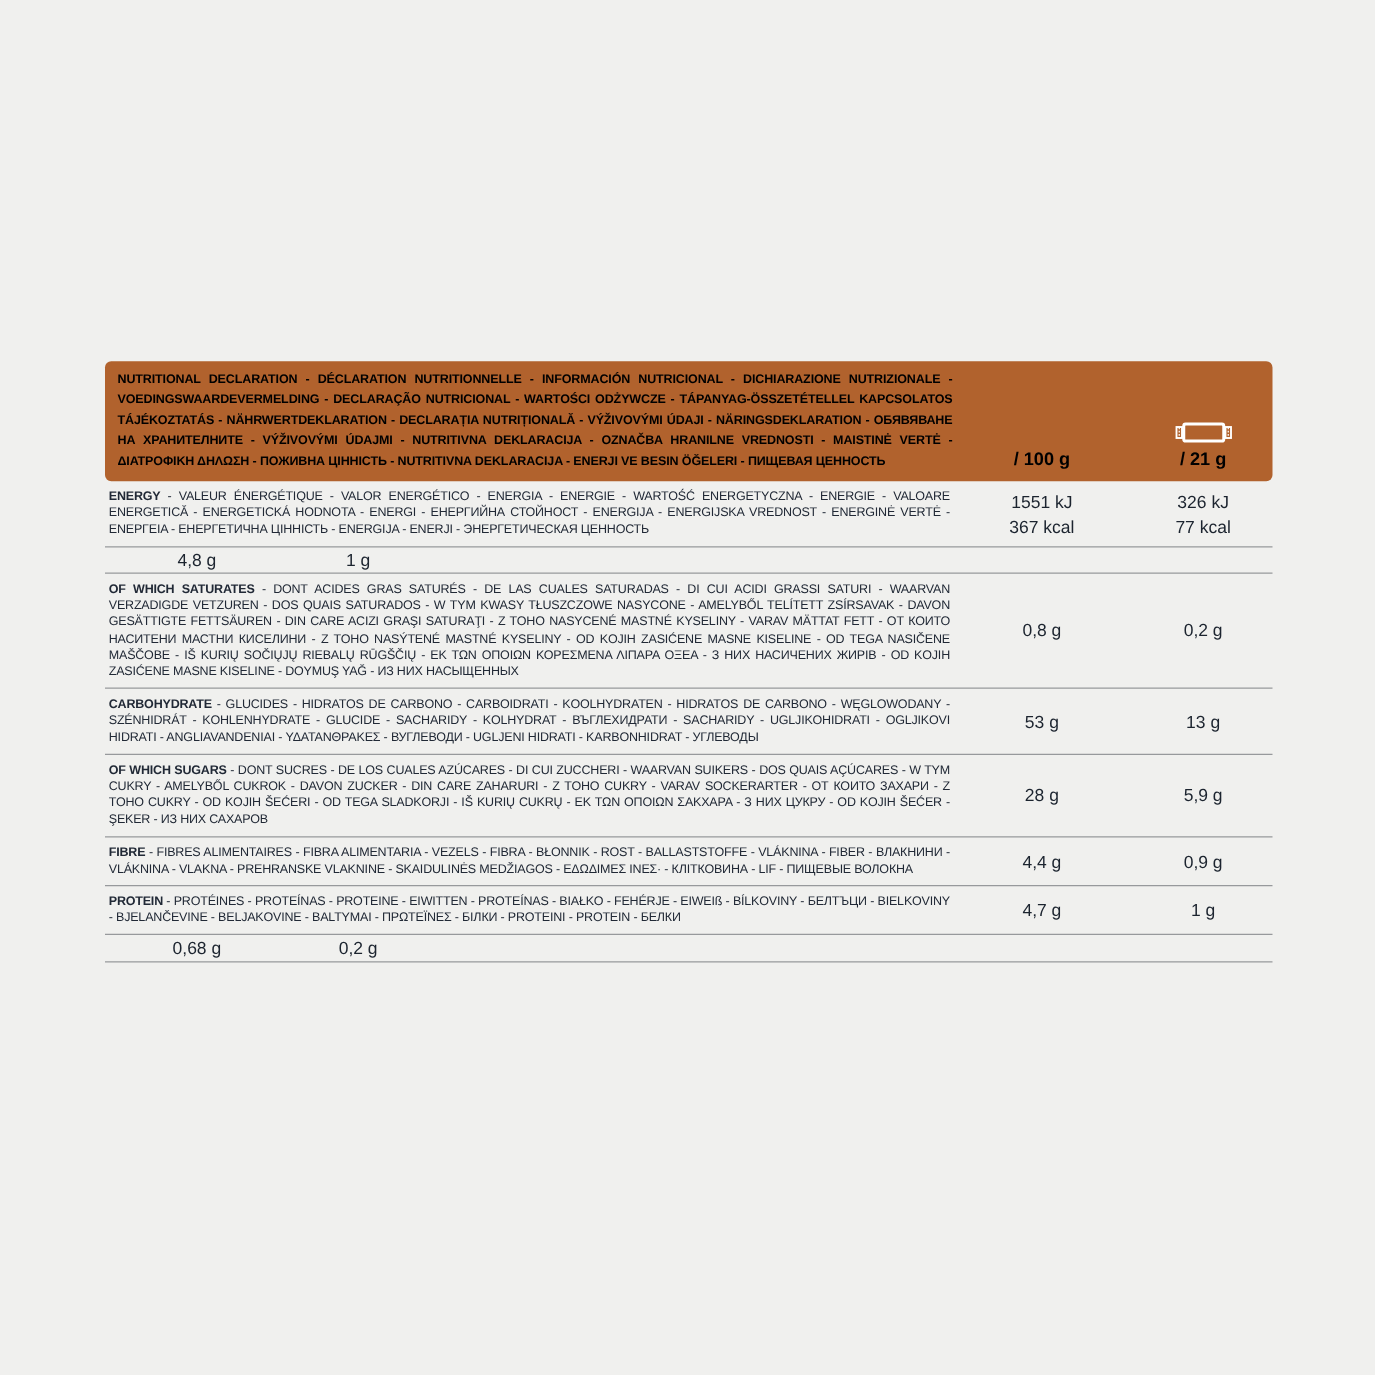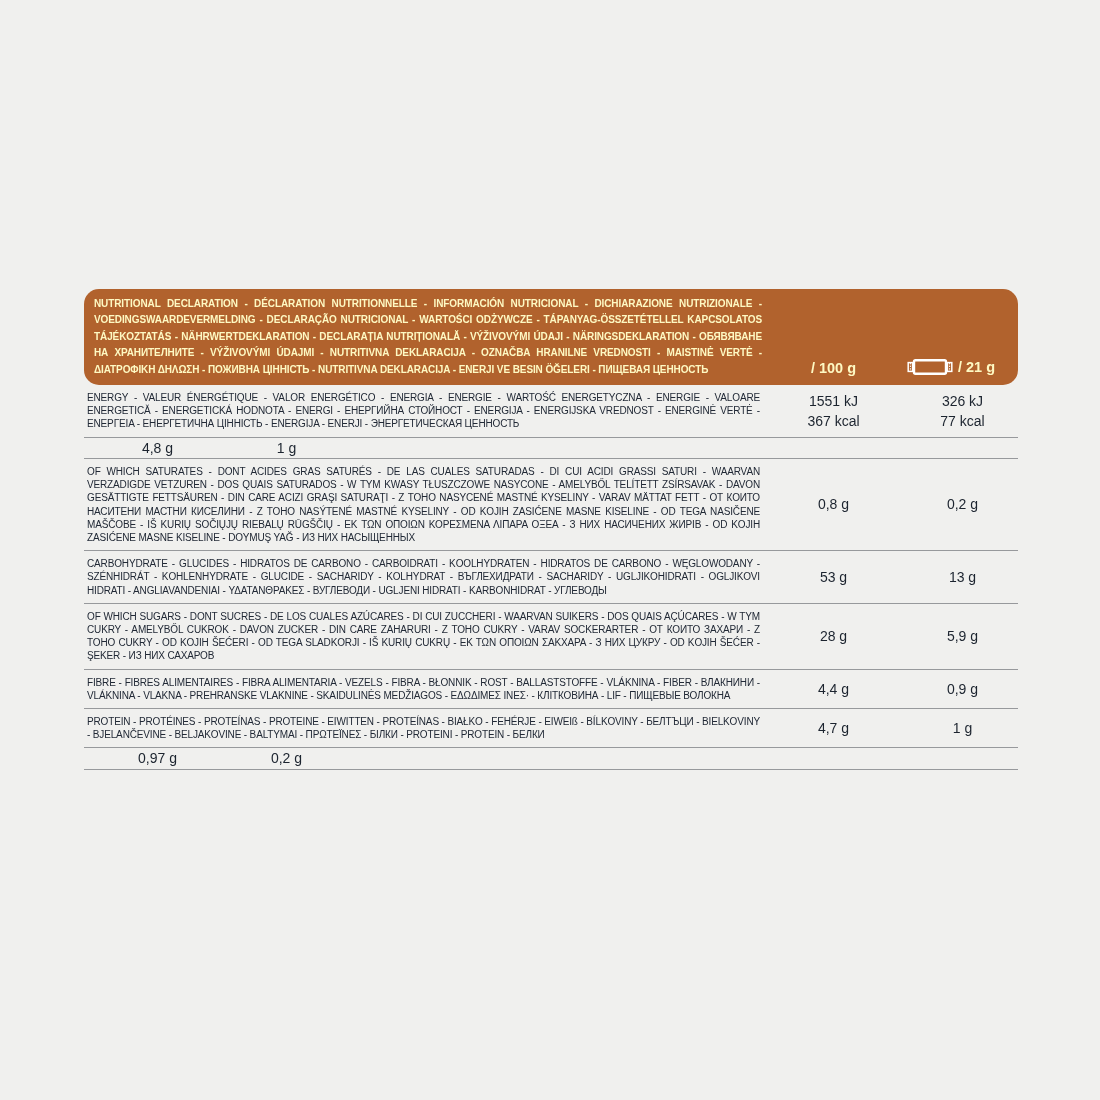--- a/index.html
+++ b/index.html
@@ -12,64 +12,64 @@
   }
   .label-table{
     position:absolute;
     left:84px;top:289px;
     width:934px;
   }
   
   .header{
     position:relative;
     background:#b1622d;
-    border-radius:15px;
+    border-radius:5px;
     height:96px;
-    color:#fef9c3;
+    color:#000000;
   }
   .header-text{
     position:absolute;
     left:10px;top:7px;width:668px;
     font-size:10px;
     font-weight:bold;
     line-height:16.4px;
     text-align:justify;
     letter-spacing:-0.1px;
   }
   .col-head{
     position:absolute;
     bottom:9px;
     font-weight:bold;
     font-size:14.5px;
     text-align:center;
   }
   .col-head.c100{left:676px;width:147px;margin-top:38px;}
   .col-head.c21{
     left:823px;width:111px;
-    display:flex;align-items:center;gap:5px;
+    display:flex;flex-direction:column;align-items:center;gap:5px;
     bottom:9px;
   }
   .bar-icon svg{display:block;}
   
   .row{
     display:flex;
     align-items:center;
     border-bottom:1px solid #97999c;
   }
   .desc{
     width:676px;
     padding:6px 0 6px 3px;
     box-sizing:border-box;
     font-size:10px;
     line-height:13.2px;
     letter-spacing:-0.15px;
     color:#212936;
     text-align:justify;
   }
-  .desc .lbl{font-weight:normal;}
+  .desc .lbl{font-weight:bold;}
   .val{
     font-weight:normal;
     font-size:14px;
     color:#1c242f;
     text-align:center;
     white-space:pre-line;
     line-height:1.45;
   }
   .val.v100{width:147px;}
   .val.v21{width:111px;}
@@ -133,17 +133,17 @@
     <div class="val v21">0,9 g</div>
   </div>
 
   <div class="row">
     <div class="desc"><span class="lbl">PROTEIN</span> <span>- PROTÉINES - PROTEÍNAS - PROTEINE - EIWITTEN - PROTEÍNAS - BIAŁKO - FEHÉRJE - EIWEIß - BÍLKOVINY - БЕЛТЪЦИ - BIELKOVINY - BJELANČEVINE - BELJAKOVINE - BALTYMAI - ΠΡΩΤΕΪΝΕΣ - БІЛКИ - PROTEINI - PROTEIN - БЕЛКИ</span></div>
     <div class="val v100">4,7 g</div>
     <div class="val v21">1 g</div>
   </div>
 
   <div class="row">
-    <div class="val v100">0,97 g</div>
+    <div class="val v100">0,68 g</div>
     <div class="val v21">0,2 g</div>
   </div>
 
 </div>
 
 </body></html>

